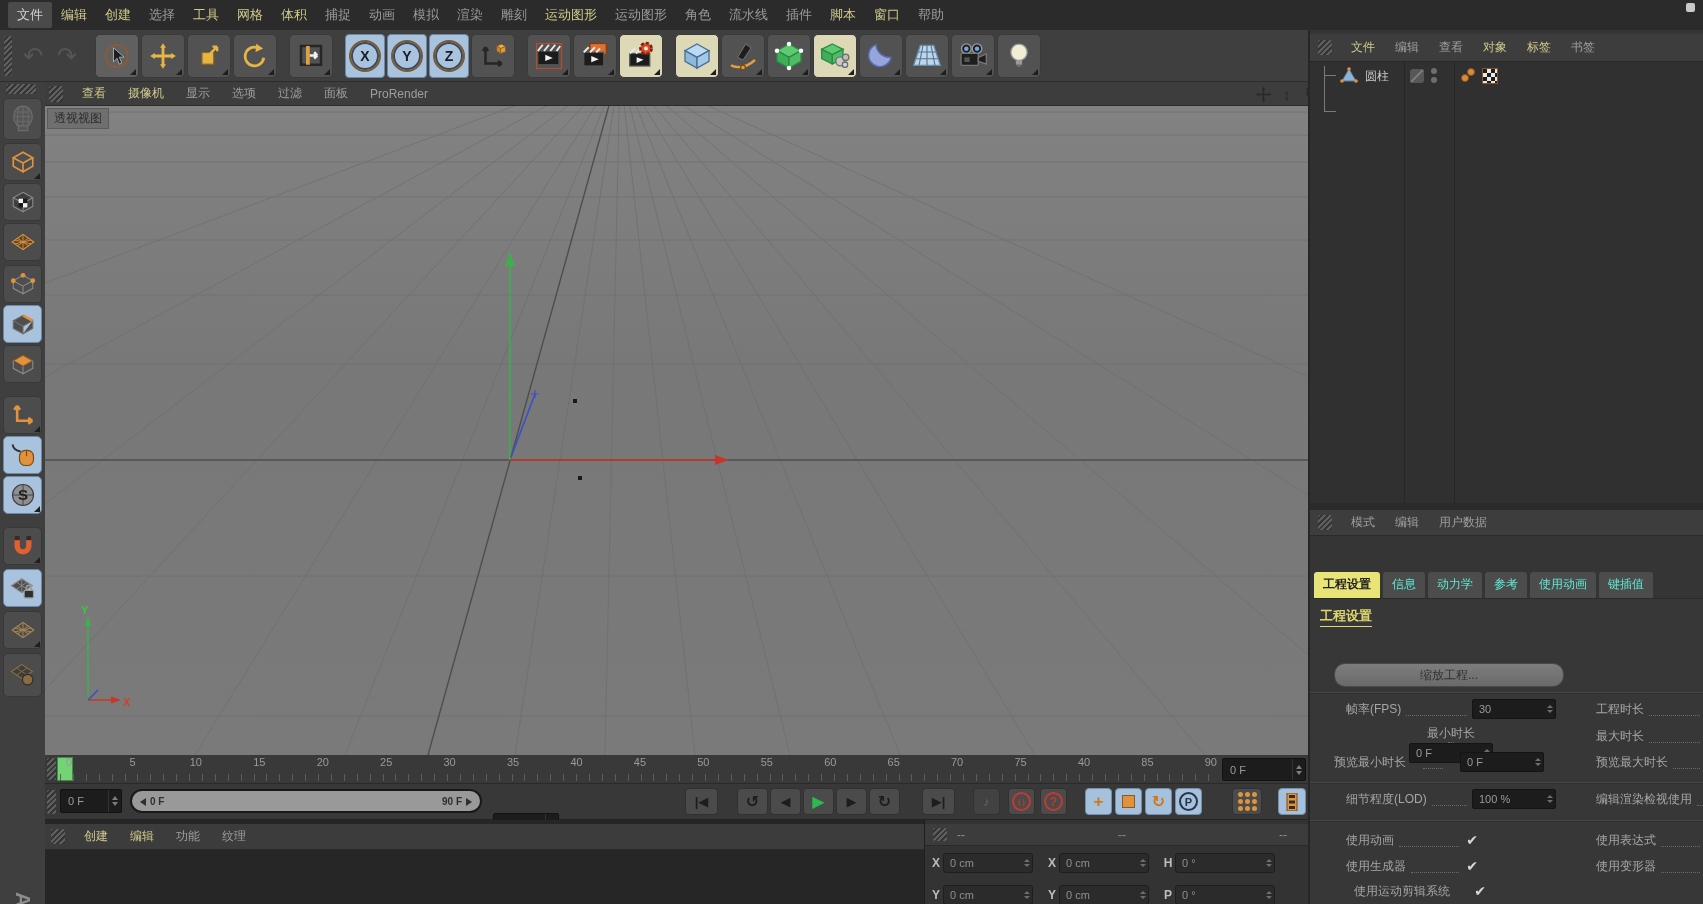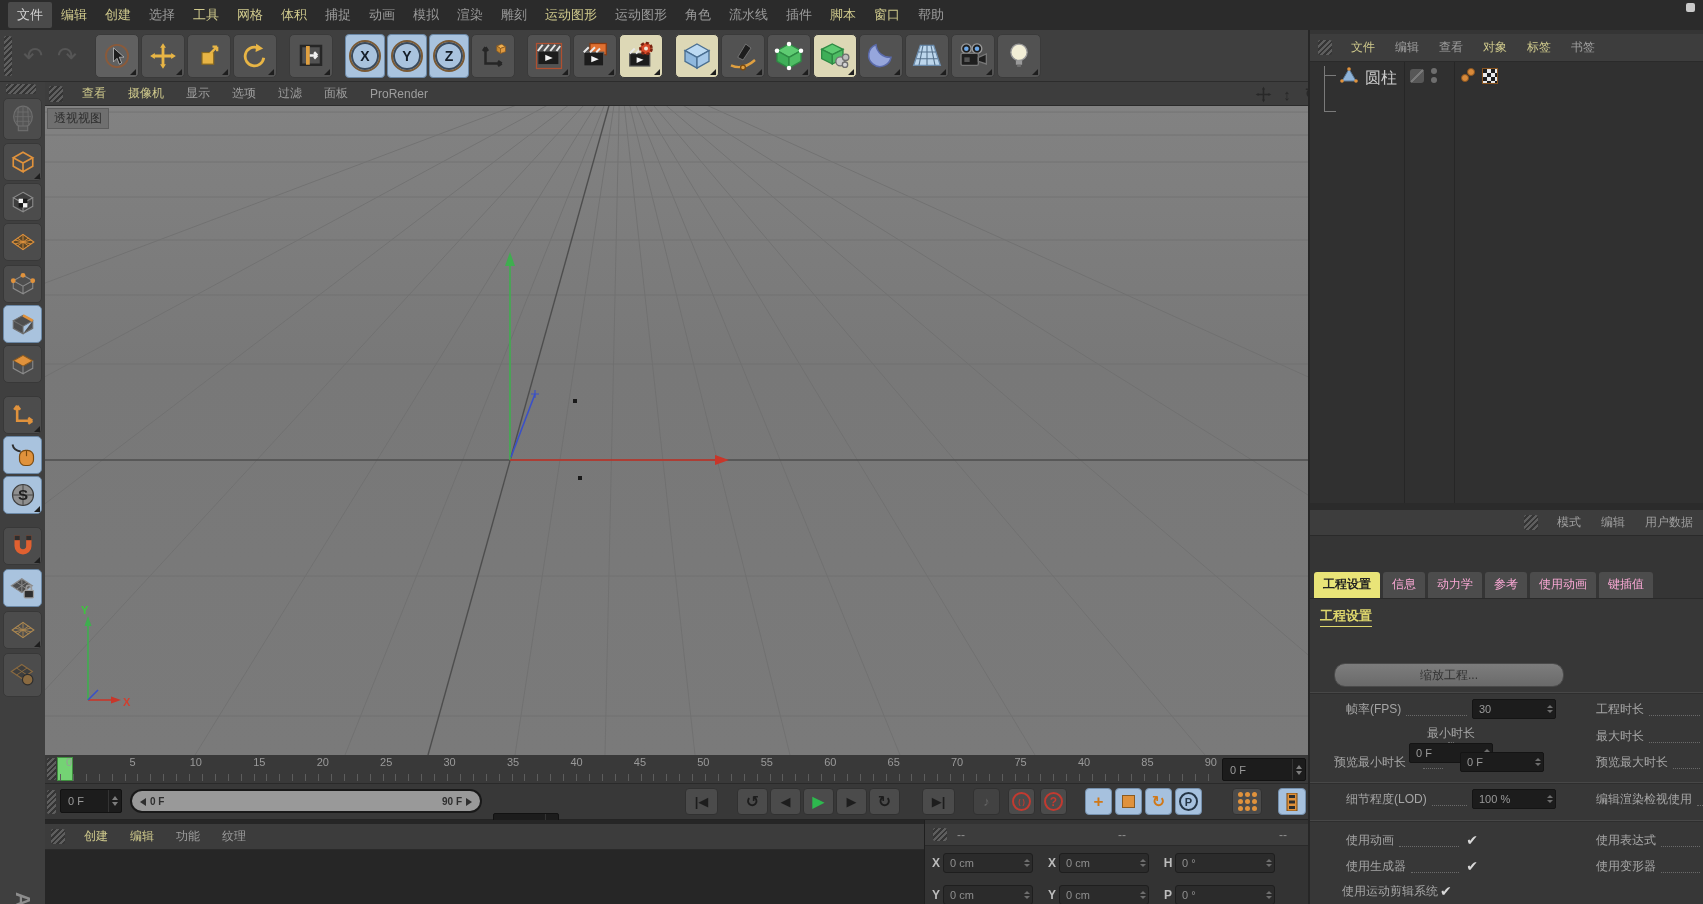--- a/index.html
+++ b/index.html
@@ -92,36 +92,36 @@
 
   
   #rightpanel{left:1308px;top:30px;width:395px;height:874px;background:#353535;border-left:2px solid #262626;box-sizing:border-box;}
   .pmenubar{position:absolute;left:0;width:100%;display:flex;align-items:center;box-sizing:border-box;background:#3d3d3d;border-bottom:1px solid #2a2a2a;}
   .pmenubar .mgrip{width:14px;height:15px;margin:0 9px 0 8px;}
   .pmenubar span.pmi{font-size:12px;color:#9e9e9e;padding:2px 10px;}
   .pmenubar span.pmi.hl{color:#cfc98c;}
   #om-tree{position:absolute;left:0;top:32px;width:100%;height:441px;background:#303030;}
   .om-col{position:absolute;top:0;height:441px;width:1px;background:#262626;}
   .omrow{position:absolute;left:0;width:100%;height:24px;}
-  .omname{position:absolute;left:55px;top:4px;font-size:16px;color:#c9c9c9;}
+  .omname{position:absolute;left:55px;top:4px;font-size:12px;color:#c9c9c9;}
   .omtoggle{position:absolute;left:100px;top:5px;width:14px;height:14px;background:#575757;border-radius:3px;
             background-image:linear-gradient(135deg,transparent 44%,#7a7a7a 46%,#7a7a7a 54%,transparent 56%);}
   .omdots{position:absolute;left:121px;top:4px;display:flex;flex-direction:column;gap:3px;}
   .omdots i{width:6px;height:6px;border-radius:50%;background:#6e6e6e;}
   .tag-phong{position:absolute;left:151px;top:4px;width:16px;height:16px;}
   .tag-phong i{position:absolute;width:8px;height:8px;border-radius:50%;background:#d98a3a;border:1px solid #8a5520;box-sizing:border-box;}
   .tag-uvw{position:absolute;left:172px;top:4px;width:16px;height:16px;background:#1d1d1d;border:1px solid #8a5520;box-sizing:border-box;
            background-image:linear-gradient(45deg,#e8e8e8 25%,transparent 25%,transparent 75%,#e8e8e8 75%),linear-gradient(45deg,#e8e8e8 25%,transparent 25%,transparent 75%,#e8e8e8 75%);
            background-size:8px 8px;background-position:0 0,4px 4px;}
   .treeline{position:absolute;background:#7a7a7a;}
 
   #am-title{position:absolute;left:0;top:506px;width:100%;height:32px;display:flex;align-items:center;background:#383838;}
   #am-title span{font-size:13px;color:#c3c3c3;margin-left:8px;}
   #am-tabs{position:absolute;left:4px;top:540px;width:388px;height:28px;display:flex;gap:3px;align-items:flex-end;}
-  #am-tabs span{background:#4c4c4c;color:#f9a8d4;font-size:12px;padding:4px 9px 5px 9px;border-radius:3px 3px 0 0;white-space:nowrap;}
+  #am-tabs span{background:#4c4c4c;color:#5eead4;font-size:12px;padding:4px 9px 5px 9px;border-radius:3px 3px 0 0;white-space:nowrap;}
   #am-tabs span.hl{background:#e9e478;color:#222222;font-weight:bold;}
   #am-body{position:absolute;left:0;top:568px;width:100%;height:306px;background:#373737;border-top:1px solid #2a2a2a;overflow:hidden;}
   #am-section{position:absolute;left:10px;top:8px;font-size:13px;font-weight:bold;color:#ded66c;border-bottom:1px solid #ded66c;padding-bottom:1px;}
   .fieldrow{position:absolute;height:22px;display:flex;align-items:center;}
   .flabel{font-size:12px;color:#a5a5a5;white-space:nowrap;}
   .leader{flex:1;margin:0 5px;border-bottom:1px dotted #6a6a6a;height:12px;min-width:6px;}
   .ffield{width:84px;height:20px;background:#1c1c1c;border:1px solid #141414;border-radius:2px;color:#9a9a9a;font-size:11px;display:flex;align-items:center;padding:0 14px 0 6px;box-sizing:border-box;position:relative;flex:none;}
   .ffield .updn{position:absolute;right:2px;top:0;bottom:0;display:flex;flex-direction:column;justify-content:center;gap:2px;}
   .ffield .updn i{width:0;height:0;border-left:3px solid transparent;border-right:3px solid transparent;}
   .ffield .updn i.u{border-bottom:3.5px solid #6e6e6e;}
@@ -714,21 +714,21 @@
           </span>
         <span class="tag-phong">
             <i style="left:0;top:6px;"></i>
             <i style="left:6px;top:0;"></i>
           </span>
         <span class="tag-uvw"></span>
       </div>
     </div>
     <div class="abs" style="left:0;top:473px;width:395px;height:7px;background:#2b2b2b;"></div>
 
-    <div class="pmenubar" style="top:480px;height:26px;justify-content:flex-end;">
+    <div class="pmenubar" style="top:480px;height:26px;">
       <div class="mgrip grip"></div>
       <span style="display:contents"><span class="pmi">模式</span><span class="pmi">编辑</span><span class="pmi">用户数据</span></span>
     </div>
     <div id="am-tabs">
         <span class="hl">工程设置</span>
         <span>信息</span>
         <span>动力学</span>
         <span>参考</span>
         <span>使用动画</span>
         <span>键插值</span>
@@ -819,20 +819,20 @@
       <div class="fieldrow" style="left:36px;top:256px;width:132px;">
         <span class="flabel">使用生成器</span>
           <span class="leader"></span>
         <span class="fcheck">✔</span>
       </div>
       <div class="fieldrow" style="left:286px;top:256px;width:109px;">
         <span class="flabel">使用变形器</span>
           <span class="leader"></span>
       </div>
 
-      <div class="fieldrow" style="left:32px;top:281px;width:132px;">
+      <div class="fieldrow" style="left:44px;top:281px;width:132px;justify-content:space-between;">
         <span class="flabel">使用运动剪辑系统</span>
         <span class="fcheck">✔</span>
       </div>
     </div>
   </div>
 
 </div>
 
 </body></html>

